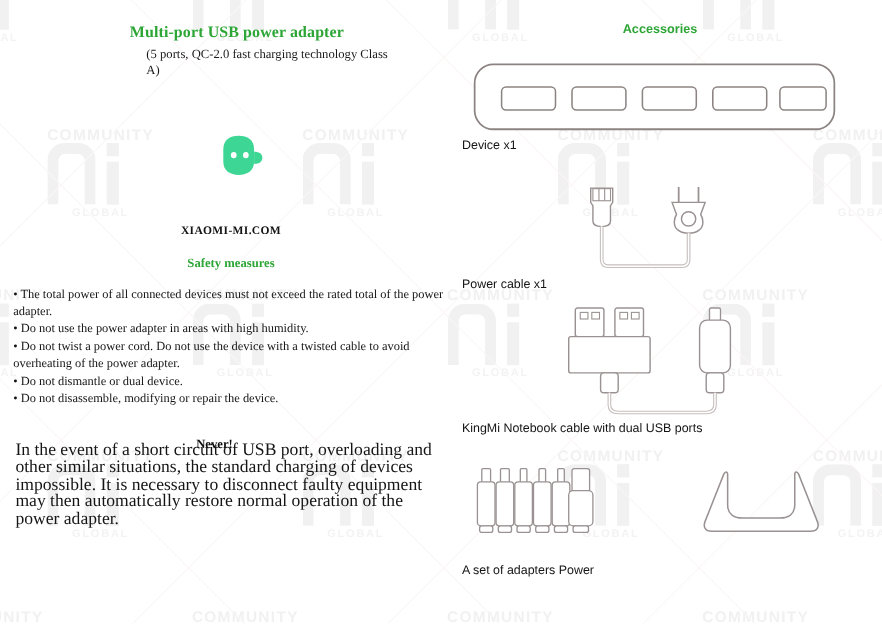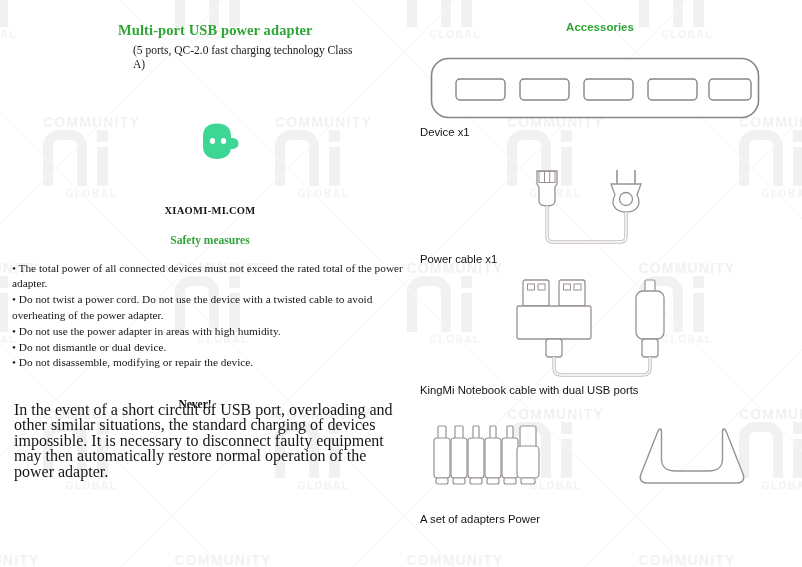--- a/index.html
+++ b/index.html
@@ -382,22 +382,22 @@
         <ellipse cx="24.5" cy="19" rx="2.6" ry="2.9" fill="#ffffff"></ellipse>
       </svg>
     </div>
 
     <div class="brandline">XIAOMI-MI.COM</div>
 
     <div class="safety-heading">Safety measures</div>
 
     <div class="safety-list">
       <p class="bullet-item">• The total power of all connected devices must not exceed the rated total of the power adapter.</p>
+      <p class="bullet-item">• Do not use the power adapter in areas with high humidity.</p>
       <p class="bullet-item">• Do not twist a power cord. Do not use the device with a twisted cable to avoid overheating of the power adapter.</p>
-      <p class="bullet-item">• Do not use the power adapter in areas with high humidity.</p>
       <p class="bullet-item">• Do not dismantle or dual device.</p>
       <p class="bullet-item">• Do not disassemble, modifying or repair the device.</p>
     </div>
 
     <div class="notice-heading">Never!</div>
 
     <div class="notice-body">In the event of a short circuit of USB port, overloading and other similar situations, the standard charging of devices impossible. It is necessary to disconnect faulty equipment may then automatically restore normal operation of the power adapter.</div>
   </div>
 
   <div class="right-col">

